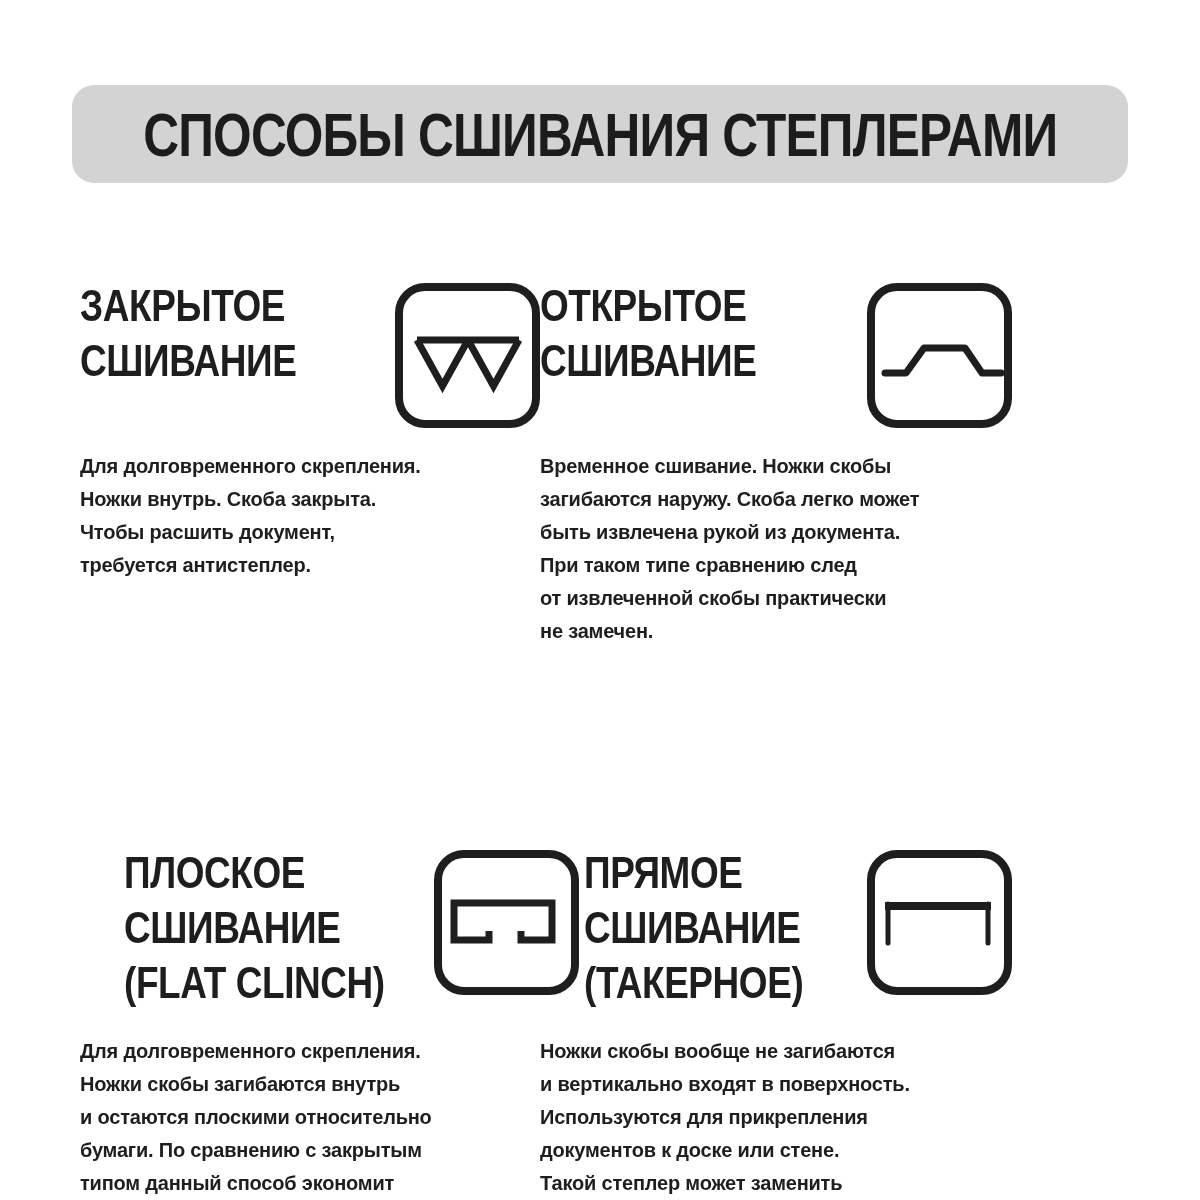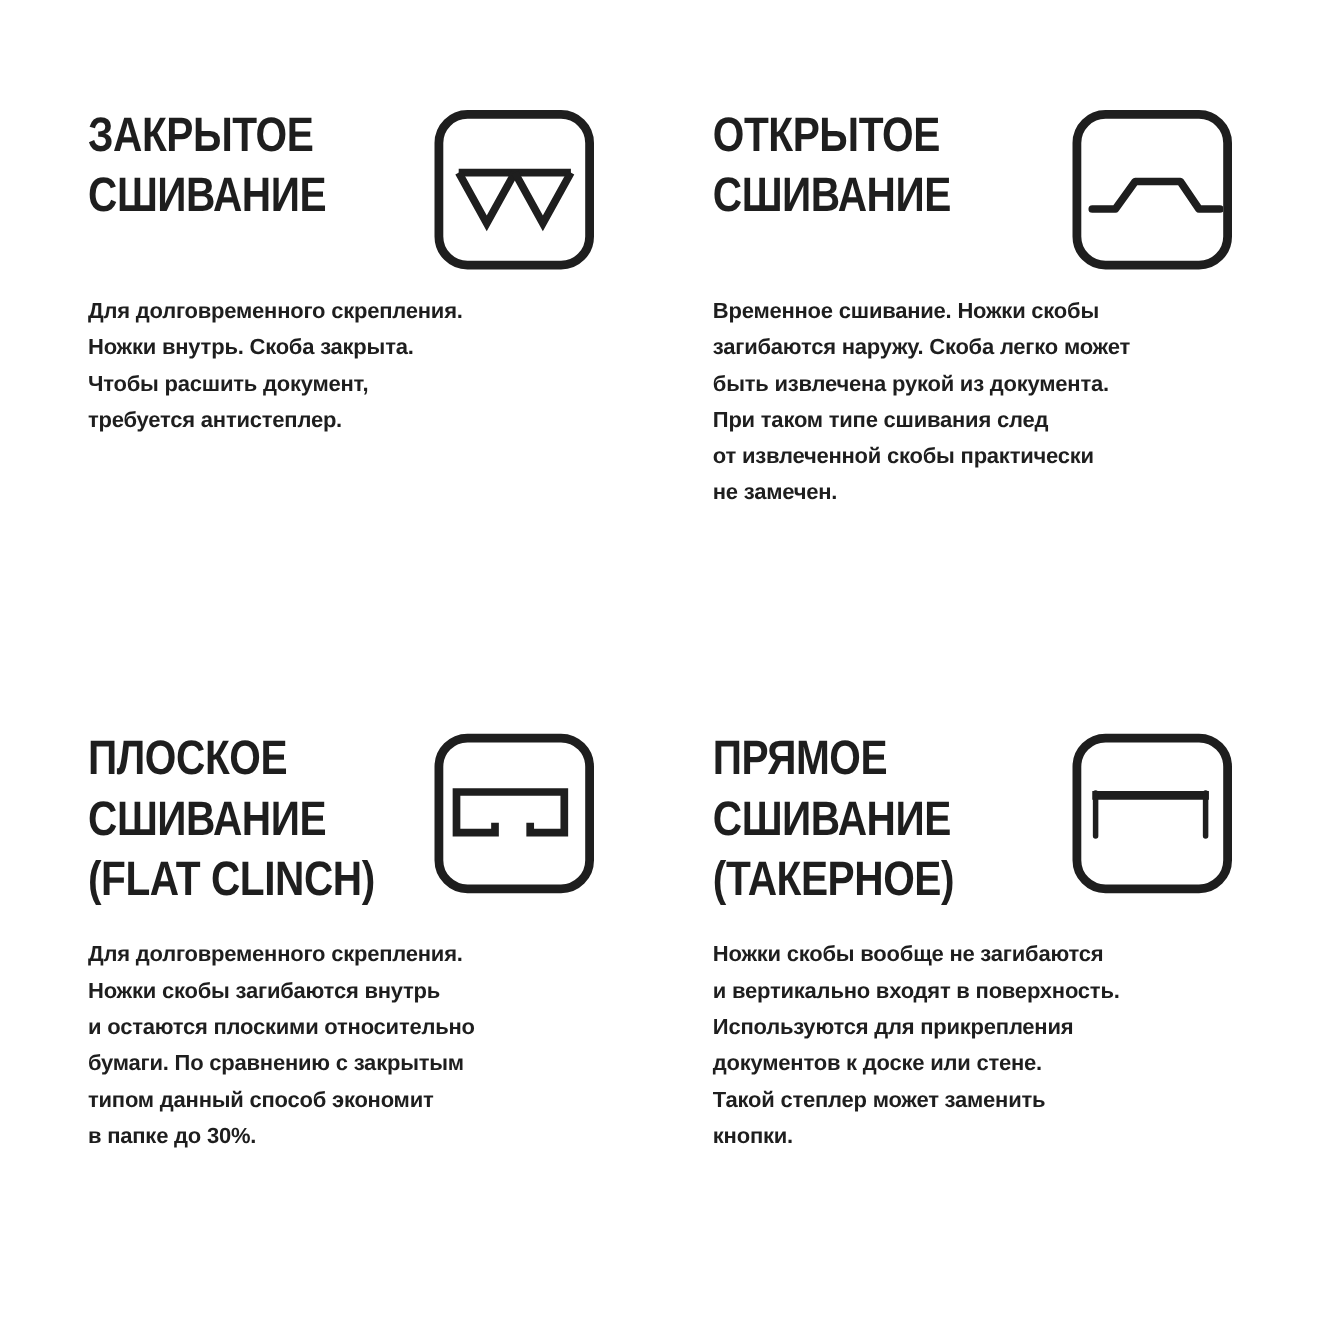--- a/index.html
+++ b/index.html
@@ -32,28 +32,27 @@
     font-weight: 700;
     letter-spacing: -1px;
     color: #1c1c1c;
     transform: scaleX(0.80);
     transform-origin: center center;
     white-space: pre;
   }
   .grid {
     display: grid;
     grid-template-columns: 460px 472px;
-    column-gap: 108px;
     padding: 0 80px;
     margin-top: 95px;
   }
   .section { display: block; }
   .row1 .section-top { height: 172px; }
   .row1 { height: 472px; }
-  .row2 .section-top { height: 190px; }
+  .row2 .section-top { height: 190px; margin-left: 44px; }
   .section-top {
     display: flex;
     justify-content: space-between;
     align-items: flex-start;
   }
   .heading {
     margin: 0;
     padding: 0;
     font-size: 44px;
     line-height: 55px;
@@ -94,20 +93,23 @@
   .stroke {
     fill: none;
     stroke: #1e1e1e;
   }
 </style>
 </head>
 <body>
 
 <div class="page">
 
+  <header class="banner">
+    <span class="banner-text">СПОСОБЫ СШИВАНИЯ СТЕПЛЕРАМИ</span>
+  </header>
 
   <div class="grid row1">
 
     <section class="section">
       <div class="section-top">
         <h2 class="heading"><span class="cond">ЗАКРЫТОЕ
 СШИВАНИЕ</span></h2>
         <div class="icon-box">
           <svg width="129" height="129" viewBox="0 0 129 129">
             <path class="stroke" stroke-width="7" stroke-linejoin="miter" d="M14,49 H116"></path>
@@ -128,21 +130,21 @@
 СШИВАНИЕ</span></h2>
         <div class="icon-box">
           <svg width="129" height="129" viewBox="0 0 129 129">
             <path class="stroke" stroke-width="7" stroke-linejoin="round" stroke-linecap="round" d="M10,82 L31,82 L49,57 L90,57 L107,82 L126,82"></path>
           </svg>
         </div>
       </div>
       <p class="desc">Временное сшивание. Ножки скобы
 загибаются наружу. Скоба легко может
 быть извлечена рукой из документа.
-При таком типе сшивания след
+При таком типе сравнению след
 от извлеченной скобы практически
 не замечен.</p>
     </section>
 
   </div>
 
   <div class="grid row2">
 
     <section class="section">
       <div class="section-top">

